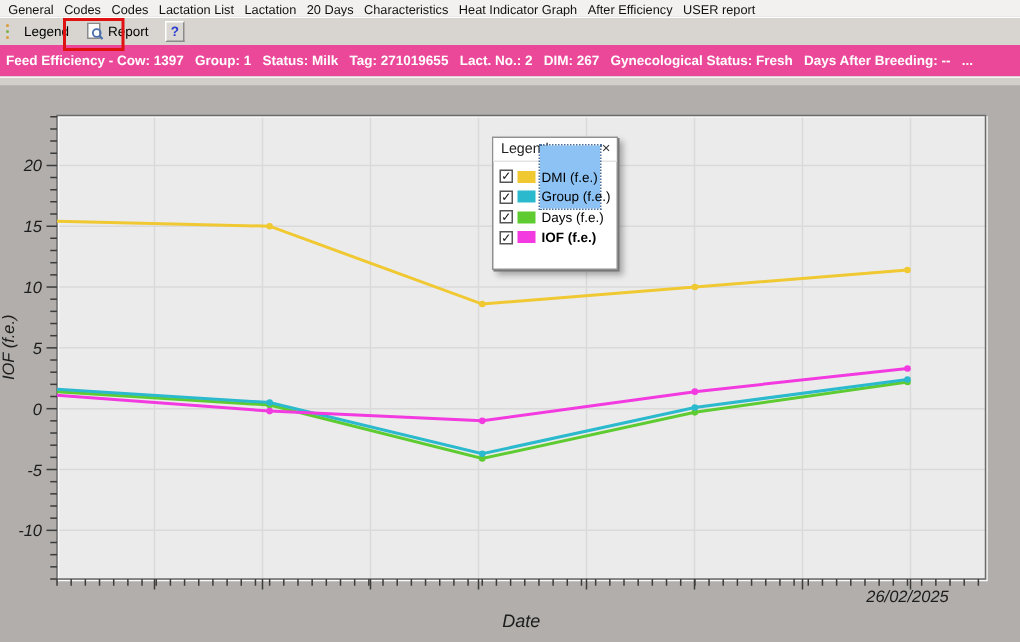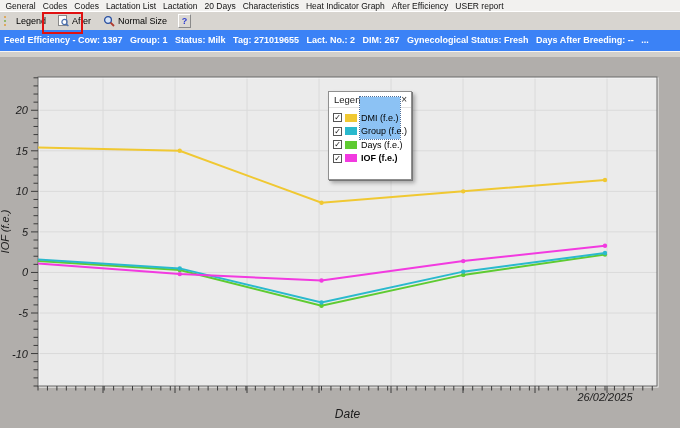--- a/index.html
+++ b/index.html
@@ -35,21 +35,21 @@
     color:#2d3bd0;font-size:9px;font-weight:bold;line-height:11px;
     text-align:center;padding:0;font-family:"Liberation Sans",sans-serif;
   }
   .redbox{
     position:absolute;left:42px;top:12px;width:37px;height:18px;
     border:2px solid #e01111;z-index:60;pointer-events:none;
   }
   
   .infobar{
     position:absolute;left:0;top:30px;width:680px;height:21px;
-    background:#3b82f6;color:#fff;font-size:9px;font-weight:bold;
+    background:#ec4899;color:#fff;font-size:9px;font-weight:bold;
     line-height:21px;padding-left:4px;box-sizing:border-box;
     white-space:pre;overflow:hidden;
   }
   .strip{
     position:absolute;left:0;top:51px;width:680px;height:6px;
     background:#d2cfca;border-top:1px solid #f6f5f3;box-sizing:border-box;
   }
   
   .chart-panel{position:absolute;left:0;top:57px;width:680px;height:373px;background:#b1aeab;font-style:italic;}
   svg text{font-family:"Liberation Sans",sans-serif;}
@@ -100,30 +100,21 @@
     </span>
   <button class="tbtn">Legend</button>
   <button class="tbtn">
     <span style="display:inline-flex;">
       <svg width="11" height="12" viewBox="0 0 11 12">
         <rect x="0.5" y="0.5" width="8" height="10" fill="#fdfdfd" stroke="#8a8a8a"></rect>
         <circle cx="6.5" cy="7" r="2.6" fill="none" stroke="#4a6fae" stroke-width="1.2"></circle>
         <line x1="8.3" y1="8.9" x2="10.4" y2="11" stroke="#4a6fae" stroke-width="1.4"></line>
       </svg>
     </span>
-    <span>After</span>
-  </button>
-  <button class="tbtn">
-    <span style="display:inline-flex;">
-      <svg width="12" height="12" viewBox="0 0 12 12">
-        <circle cx="5" cy="5" r="3.4" fill="#d6e4f7" stroke="#2a4f9e" stroke-width="1.3"></circle>
-        <line x1="7.6" y1="7.6" x2="11" y2="11" stroke="#b03a2e" stroke-width="1.8"></line>
-      </svg>
-    </span>
-    <span>Normal Size</span>
+    <span>Report</span>
   </button>
   <button class="helpbtn">?</button>
 </div>
 <div class="redbox"></div>
 
 <div class="infobar">Feed Efficiency - Cow: 1397   Group: 1   Status: Milk   Tag: 271019655   Lact. No.: 2   DIM: 267   Gynecological Status: Fresh   Days After Breeding: --   ...</div>
 <div class="strip"></div>
 
 <div class="chart-panel">
   <svg id="chart-svg" width="680" height="371">

